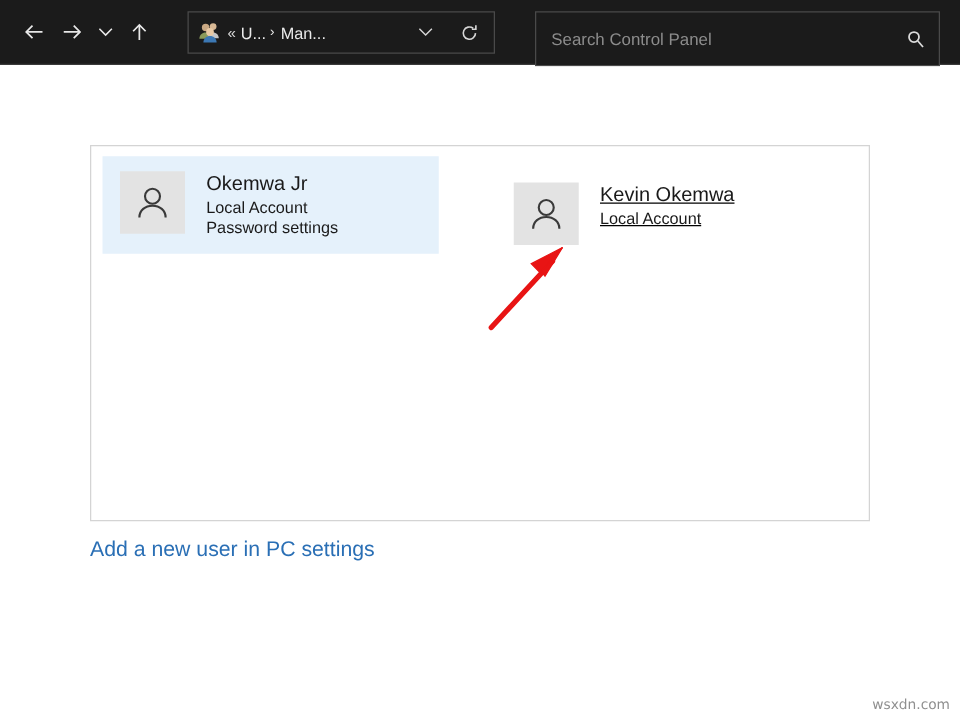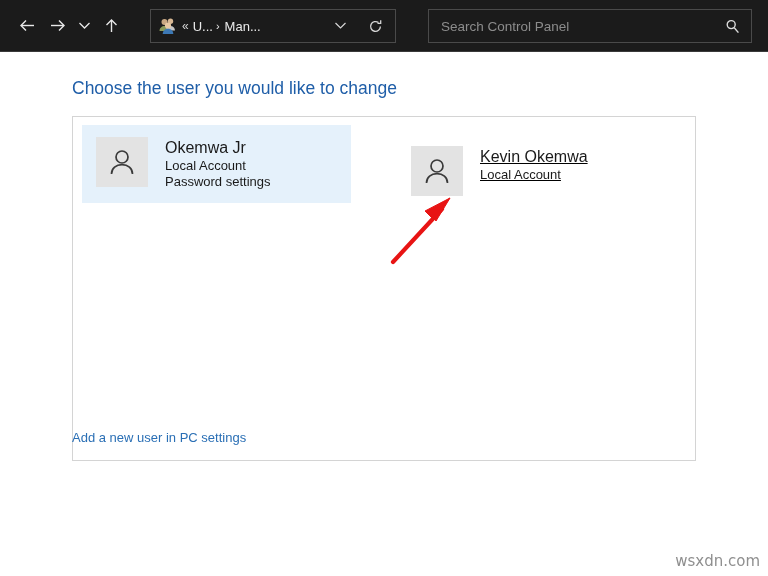--- a/index.html
+++ b/index.html
@@ -92,21 +92,21 @@
     font-size: 14px;
     display: flex;
     align-items: center;
   }
 
   
   .search-box {
     position: absolute;
     left: 428px; top: 9px;
     width: 324px;
-    height: 34px;
+    height: 44px;
     border: 1px solid #4a4a4a;
     background: #1b1b1b;
     box-sizing: border-box;
     display: flex;
     align-items: center;
   }
   .search-placeholder {
     color: #8c8c8c;
     font-size: 13.5px;
     margin-left: 12px;
@@ -134,21 +134,21 @@
     left: 72px; top: 25px;
     font-size: 17.5px;
     color: #1f5ea8;
     white-space: nowrap;
   }
 
   .user-panel {
     position: absolute;
     left: 72px; top: 63px;
     width: 624px;
-    height: 345px;
+    height: 301px;
     border: 1px solid #d4d4d4;
     background: #ffffff;
     box-sizing: border-box;
   }
 
   .user-card {
     position: absolute;
     display: flex;
     align-items: flex-start;
     padding: 12px 14px 13px 14px;
@@ -188,40 +188,40 @@
   .user-meta {
     font-size: 13px;
     color: #1a1a1a;
     line-height: 16px;
     white-space: nowrap;
   }
 
   .add-user-link {
     position: absolute;
     left: 72px; top: 377px;
-    font-size: 13px;
+    font-size: 17px;
     color: #2a6fb5;
     text-decoration: none;
     white-space: nowrap;
   }
 
   
   .annotation-arrow {
     position: absolute;
     left: 380px; top: 185px;
     width: 90px;
     height: 90px;
     pointer-events: none;
   }
 
   .watermark {
     position: absolute;
     right: 8px;
     bottom: 6px;
-    font-size: 15px;
+    font-size: 11px;
     color: #8f8f8f;
     font-family: "DejaVu Sans", sans-serif;
     white-space: nowrap;
   }
 </style>
 </head>
 <body>
 
 <div class="toolbar">
 
@@ -287,21 +287,20 @@
       <svg width="15" height="15" viewBox="0 0 15 15" fill="none" stroke="#dcdcdc" stroke-width="1.4">
         <circle cx="6.2" cy="5.6" r="4"></circle>
         <path d="M9.3 8.8 L13.4 13.6"></path>
       </svg>
     </span>
   </div>
 </div>
 
 <div class="page">
 
-  <div class="page-title">Choose the user you would like to change</div>
 
   <div class="user-panel">
 
     <div class="user-card selected">
       <div class="avatar">
         <svg width="30" height="30" viewBox="0 0 30 30" fill="none" stroke="#3a3a3a" stroke-width="1.7">
           <circle cx="15" cy="10" r="6"></circle>
           <path d="M4.5 27 c0-5.8 4.7-9.4 10.5-9.4 s10.5 3.6 10.5 9.4"></path>
         </svg>
       </div>

